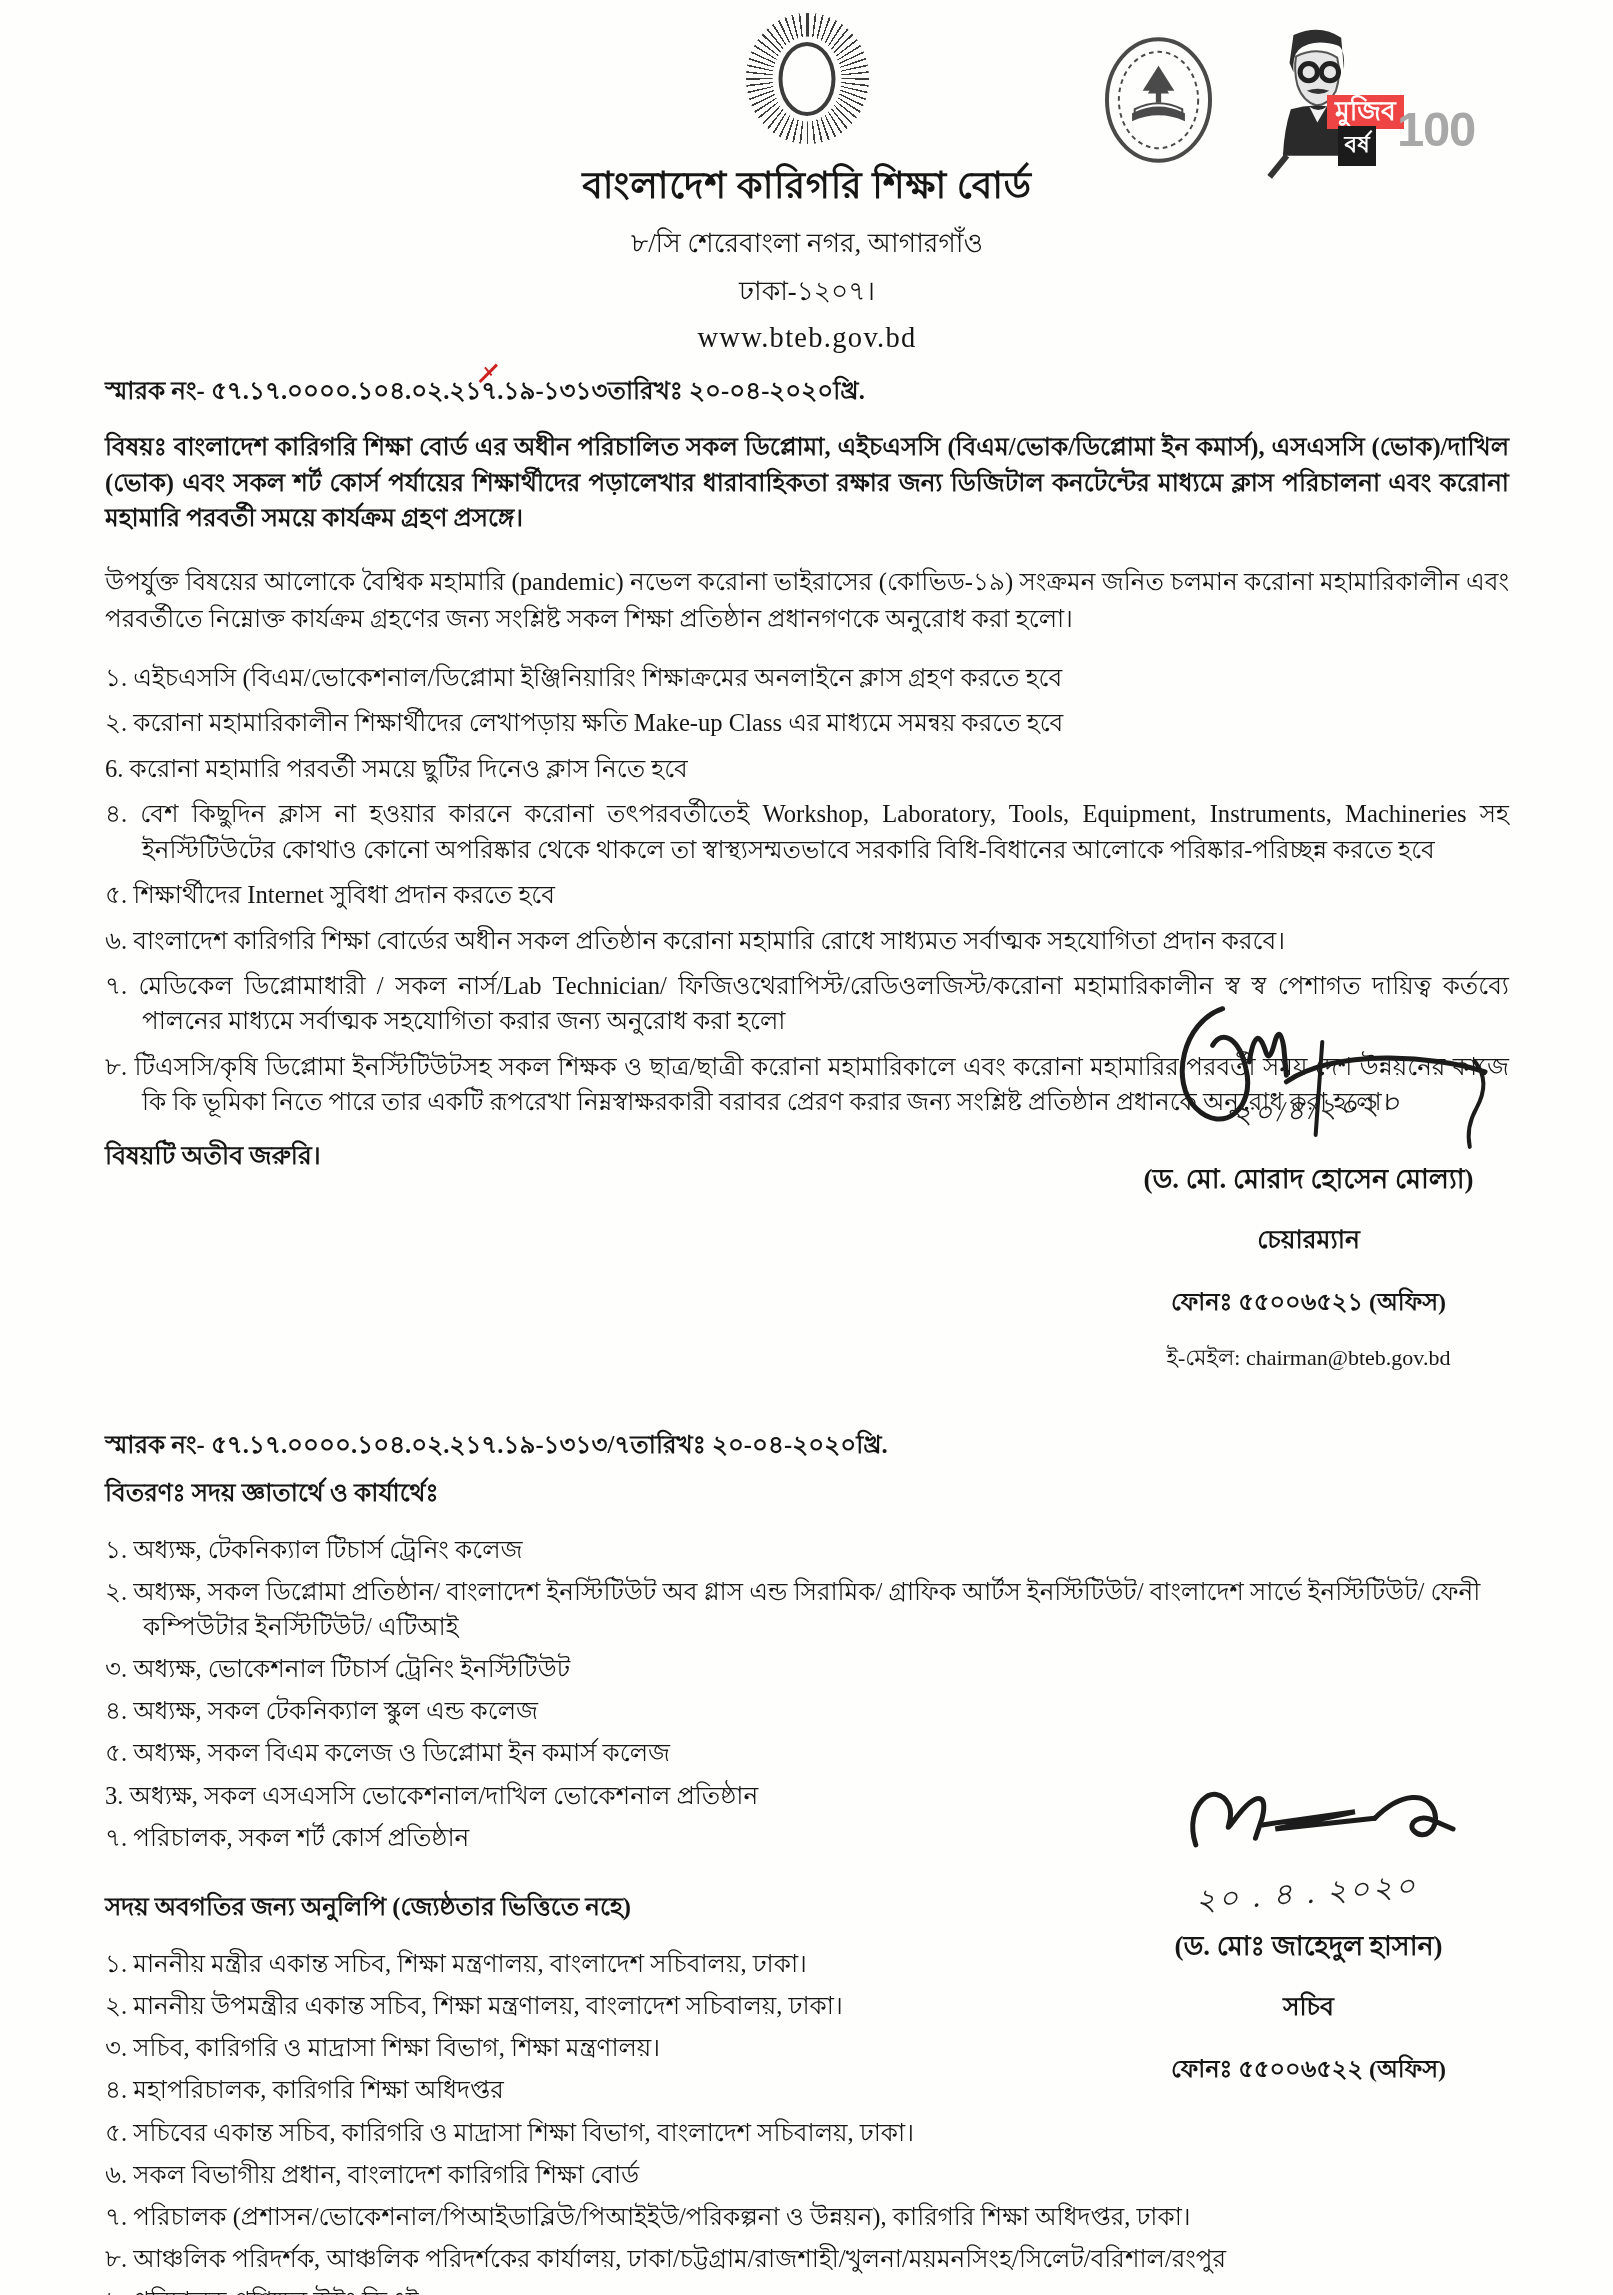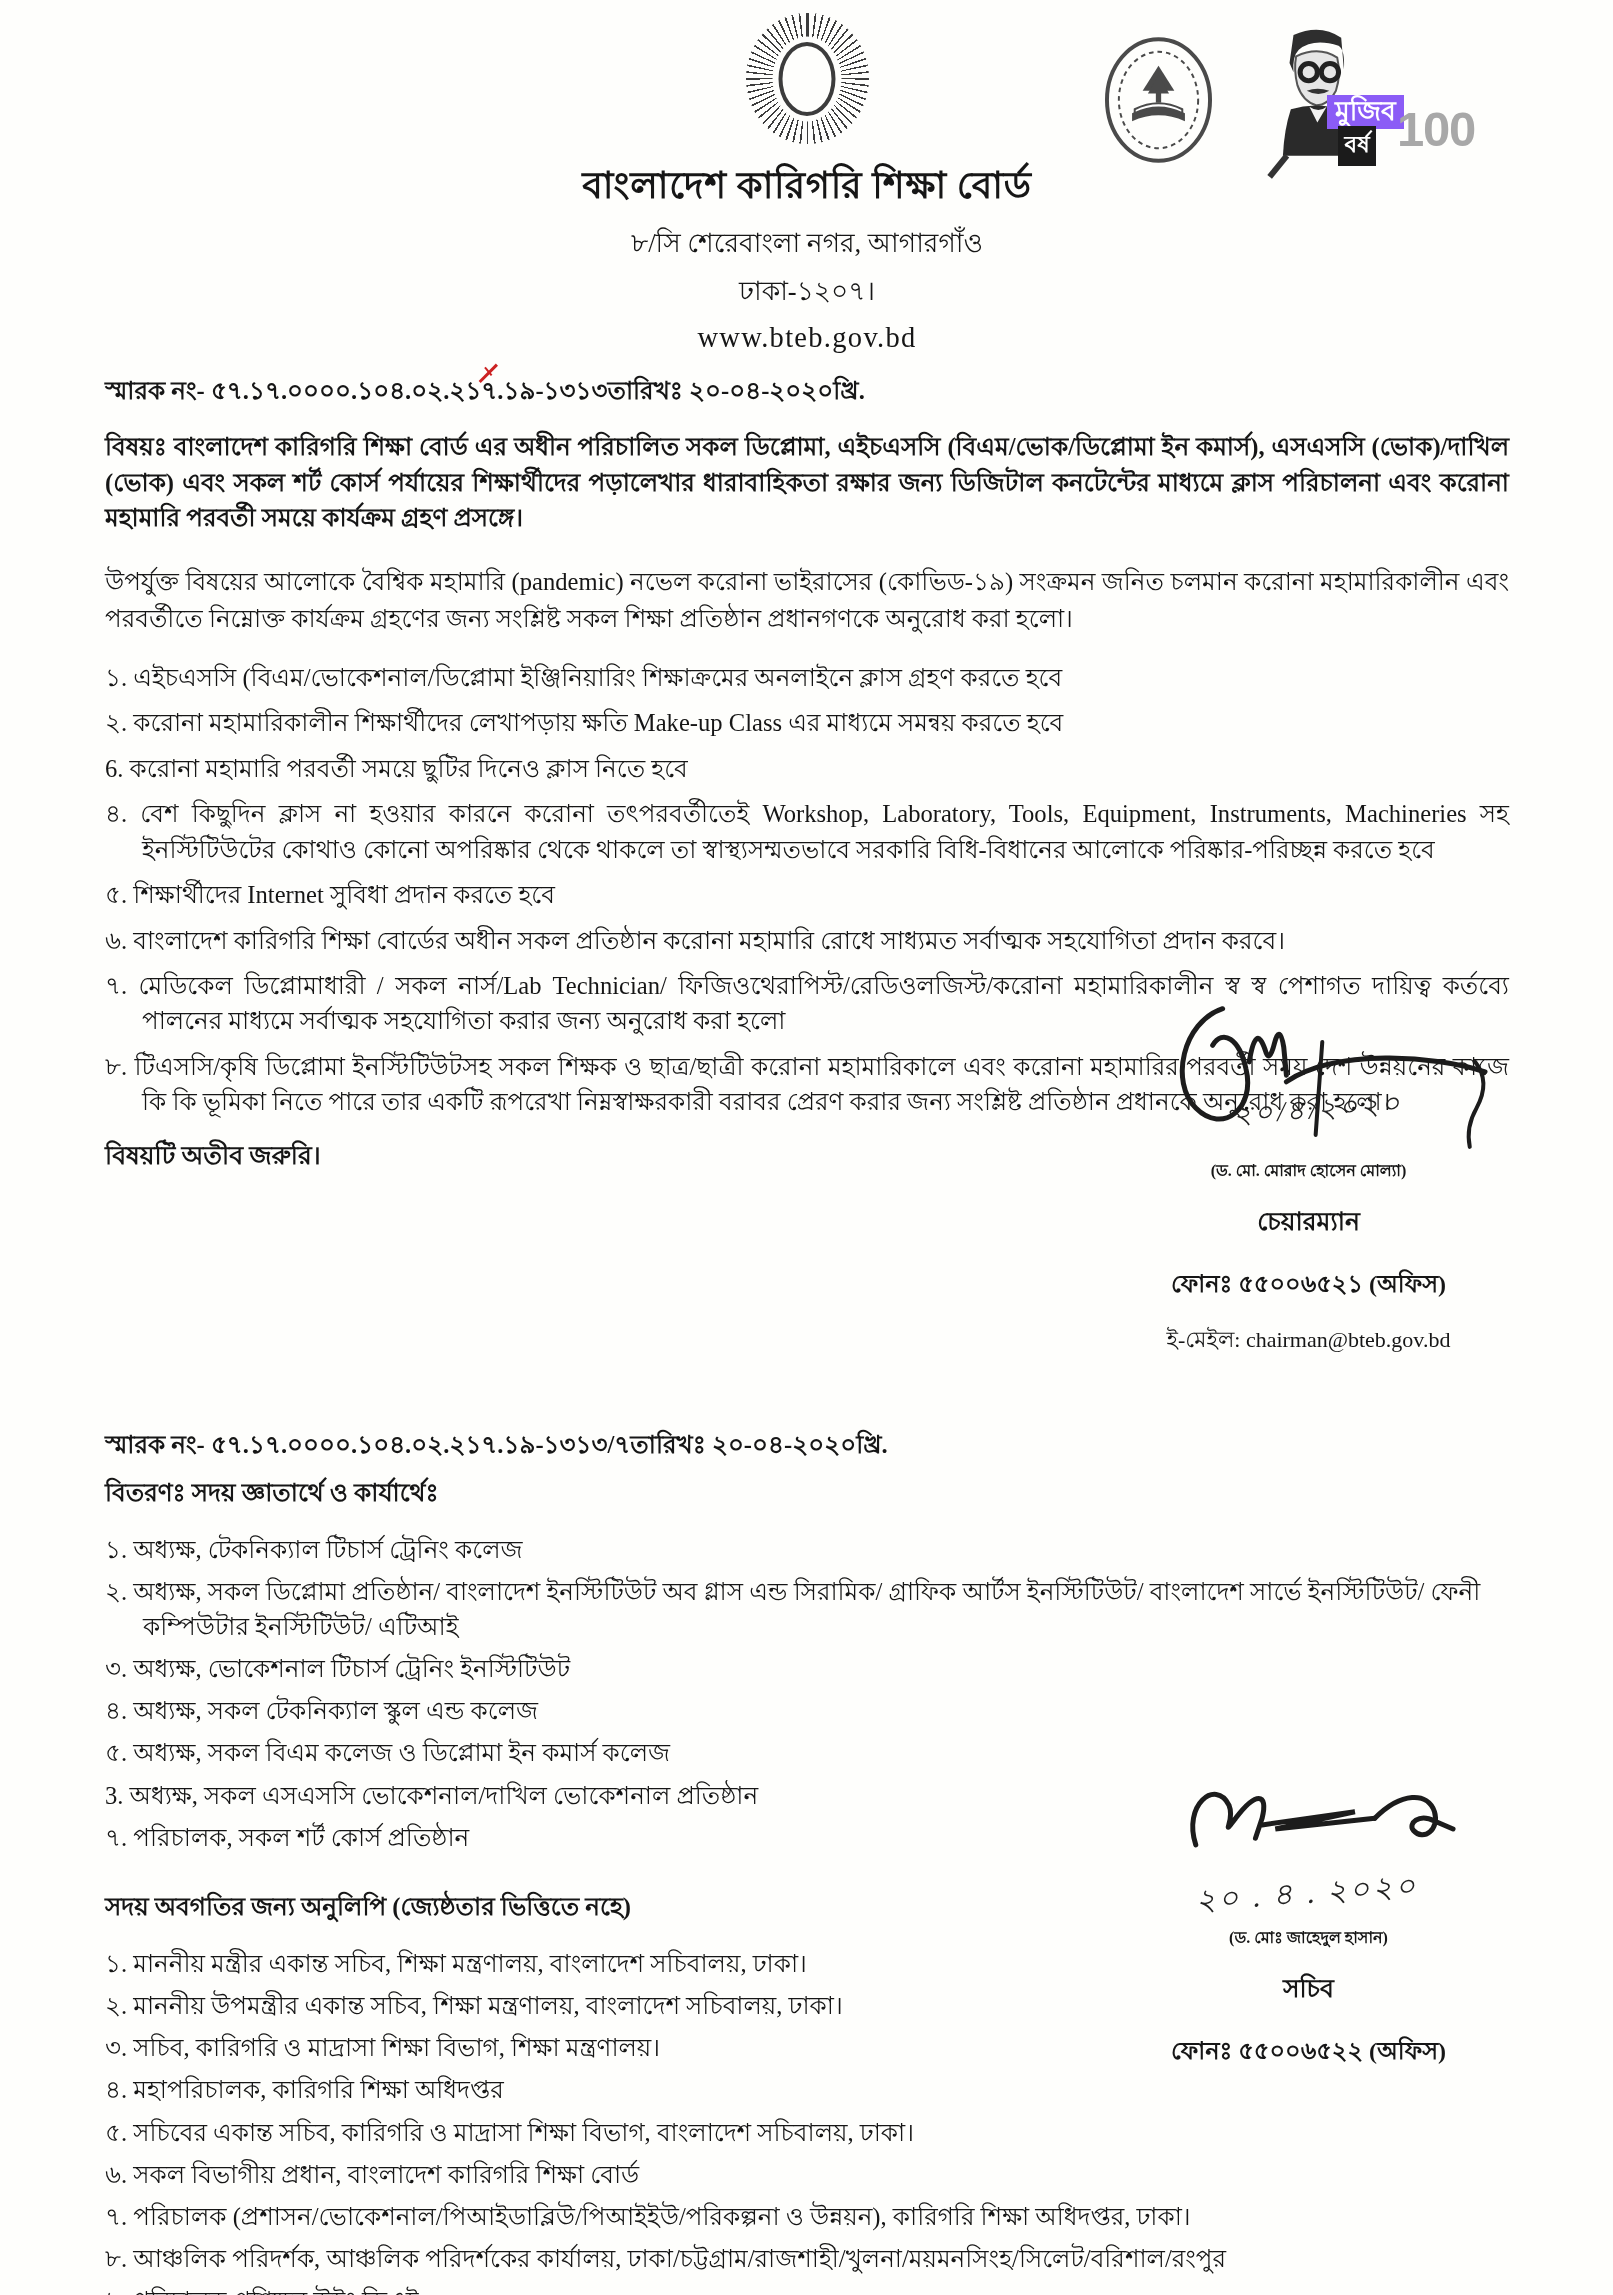--- a/index.html
+++ b/index.html
@@ -18,21 +18,21 @@
   }
   .sunburst::before{content:"";position:absolute;left:50%;top:50%;width:69px;height:85px;
     transform:translate(-50%,-50%);background:#fefefc;border-radius:50%;}
   .sunburst::after{content:"";position:absolute;left:50%;top:50%;width:49px;height:66px;
     transform:translate(-50%,-50%);border:4.6px solid #3c3c3c;border-radius:50%;}
   .org-name{font-size:37px;font-weight:bold;margin:12px 0 2.7px;letter-spacing:0.7px;}
   .addr{font-size:26.5px;margin:4px 0;}
   .website{font-size:28.5px;margin-top:6.6px;letter-spacing:1.3px;}
   .round-emblem{position:absolute;left:1103px;top:35px;}
   .mujib-logo{position:absolute;left:1233px;top:22.6px;width:173px;height:159px;}
-  .mujib-box{position:absolute;left:94px;top:72px;background:#8b5cf6;color:#fff;
+  .mujib-box{position:absolute;left:94px;top:72px;background:#ef4444;color:#fff;
     font-size:26.5px;font-weight:bold;padding:2.7px 8px;line-height:1.1;}
   .mujib-box2{position:absolute;left:105px;top:103px;background:#1b1b1b;color:#fff;
     font-size:22.6px;font-weight:bold;padding:1.3px 6.6px;}
   .mujib-100{position:absolute;left:164px;top:78px;font-size:49px;font-weight:bold;
     color:#a8a8a8;letter-spacing:-1.3px;font-family:"Liberation Sans",sans-serif;}
   
   .memo-row{display:flex;align-items:baseline;
     font-weight:bold;font-size:24.6px;}
   .memo1{margin-top:18.6px;position:relative;}
   .red-tick{position:absolute;left:372px;top:-10.6px;width:22.6px;height:22.6px;pointer-events:none;}
@@ -44,21 +44,21 @@
   .d-item{font-size:24.6px;line-height:1.44;margin-bottom:10px;padding-left:37px;text-indent:-37px;text-align:justify;}
   .urgent{font-weight:bold;font-size:25px;margin-top:16px;}
   
   .sig-block{position:absolute;text-align:center;}
   .chairman-block{right:80px;top:982px;width:451px;}
   .secretary-block{right:93px;top:1765px;width:425px;}
   .sig-art{position:relative;display:block;margin:0 auto;}
   .hand-date{font-size:30.5px;letter-spacing:2.7px;transform:skewX(-12deg) rotate(-4deg);
     display:inline-block;color:#222;}
   .chairman-hand-date{position:absolute;left:113px;top:105px;font-size:28px;}
-  .sig-name{font-weight:bold;font-size:16px;margin-top:2.7px;}
+  .sig-name{font-weight:bold;font-size:27px;margin-top:2.7px;}
   .sig-desig{font-weight:bold;font-size:25px;margin-top:17px;}
   .sig-phone{font-weight:bold;font-size:24px;margin-top:20px;}
   .sig-email{font-size:22px;margin-top:17px;}
   .sec-date{margin:4px 0 5.3px;}
   
   .memo2{margin-top:247px;}
   .section-heading{font-weight:bold;font-size:24.6px;margin-top:8px;}
   .list-plain{margin-top:19px;}
   .l-item{font-size:24.6px;line-height:1.42;margin-bottom:7.3px;padding-left:38px;text-indent:-38px;}
   .cc-heading{margin-top:32px;}

